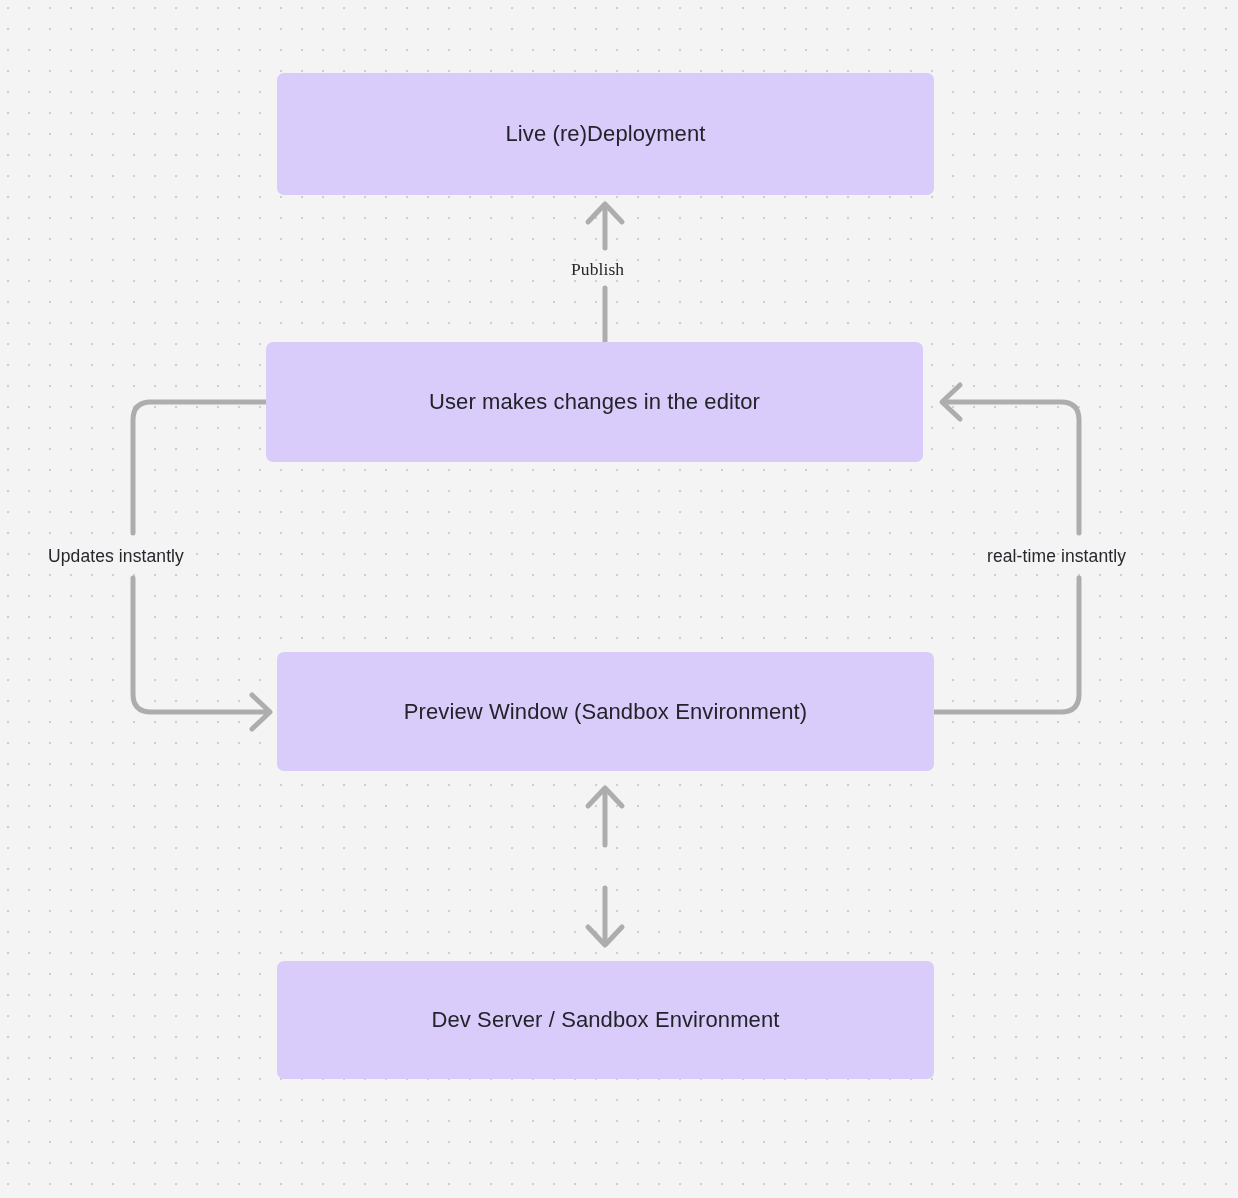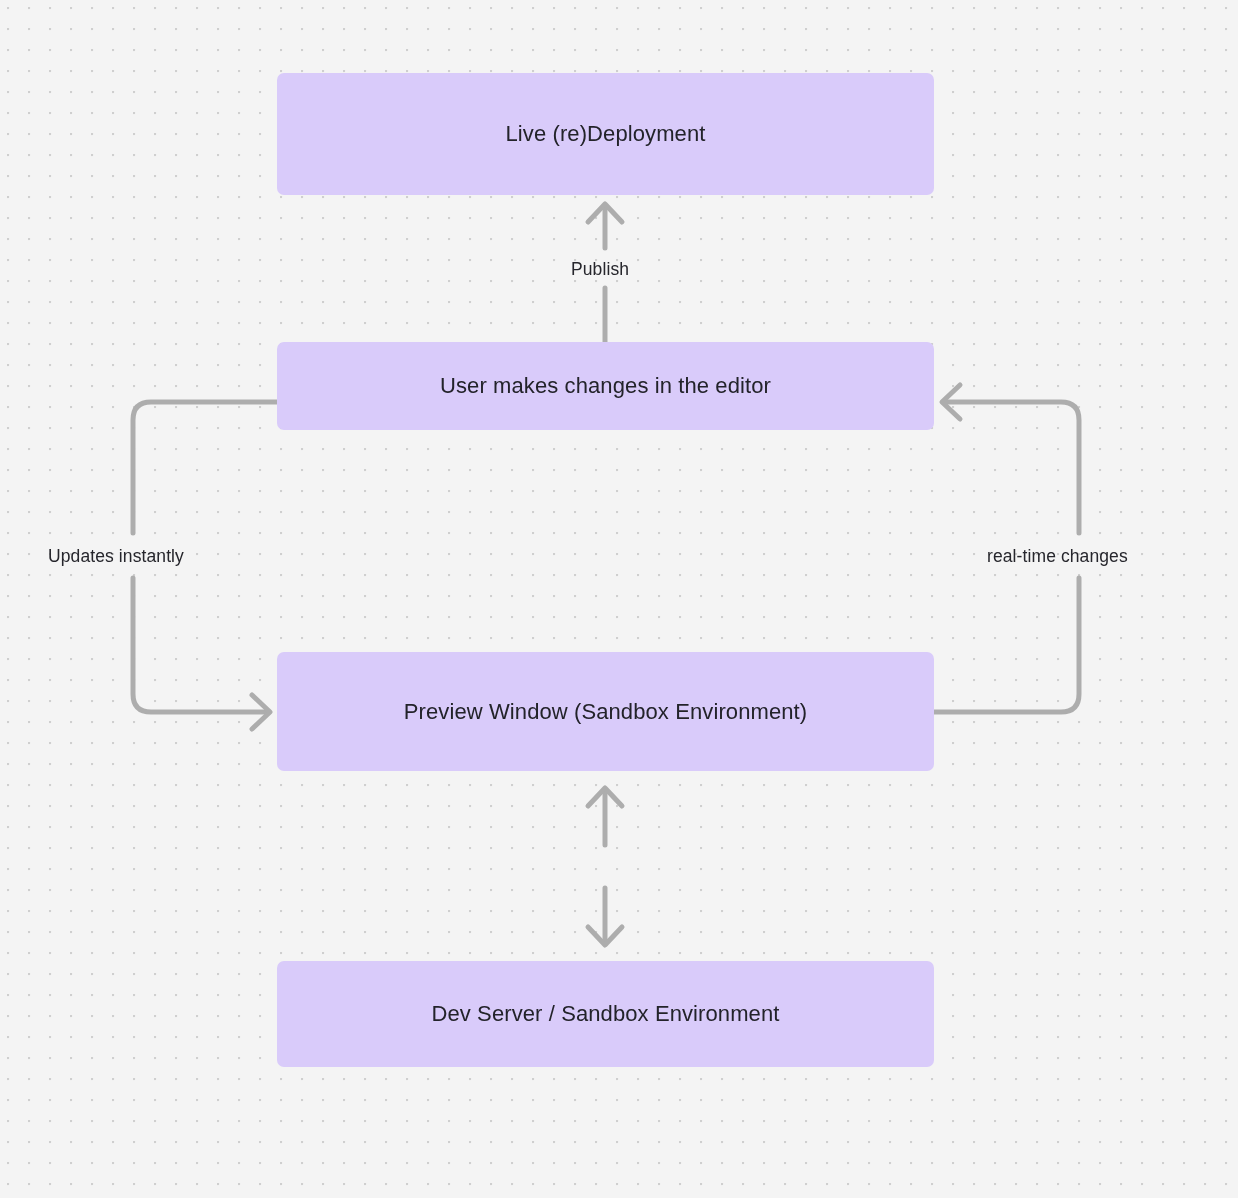--- a/index.html
+++ b/index.html
@@ -62,34 +62,34 @@
     justify-content: center;
     text-align: center;
     color: #23232a;
     font-size: 22px;
     letter-spacing: 0.1px;
     line-height: 1.25;
     padding: 0 26px;
   }
 
   #node-live      { left: 277px; top: 73px;  width: 657px; height: 122px; }
-  #node-editor    { left: 277px; top: 342px; width: 657px; height: 88px; }
+  #node-editor    { left: 266px; top: 342px; width: 657px; height: 120px; }
   #node-preview   { left: 277px; top: 652px; width: 657px; height: 119px; }
-  #node-devserver { left: 277px; top: 961px; width: 657px; height: 106px; }
+  #node-devserver { left: 277px; top: 961px; width: 657px; height: 118px; }
 
   
   .edge-label {
     position: absolute;
     color: #26262c;
     font-size: 17.5px;
     white-space: nowrap;
     letter-spacing: 0.1px;
     background: transparent;
   }
-  #label-publish    { left: 571px; top: 259px; }
+  #label-publish    { left: 571px; top: 259px; font-family: Liberation Serif, serif; }
   #label-updates    { left: 48px;  top: 546px; text-align: right; }
   #label-realtime   { left: 987px; top: 546px; }
   #label-spun       { left: 416px; top: 856px; }
 </style>
 </head>
 <body>
 
 <div id="canvas">
 
   <svg id="edges" viewBox="0 0 1238 1198">
@@ -133,16 +133,16 @@
   </div>
 
   <div class="node" id="node-devserver">
     <span>Dev Server / Sandbox Environment</span>
   </div>
 
   <div class="edge-label" id="label-publish">Publish</div>
 
   <div class="edge-label" id="label-updates">Updates instantly</div>
 
-  <div class="edge-label" id="label-realtime">real-time changes</div>
+  <div class="edge-label" id="label-realtime">real-time instantly</div>
 
 
 </div>
 
 </body></html>

